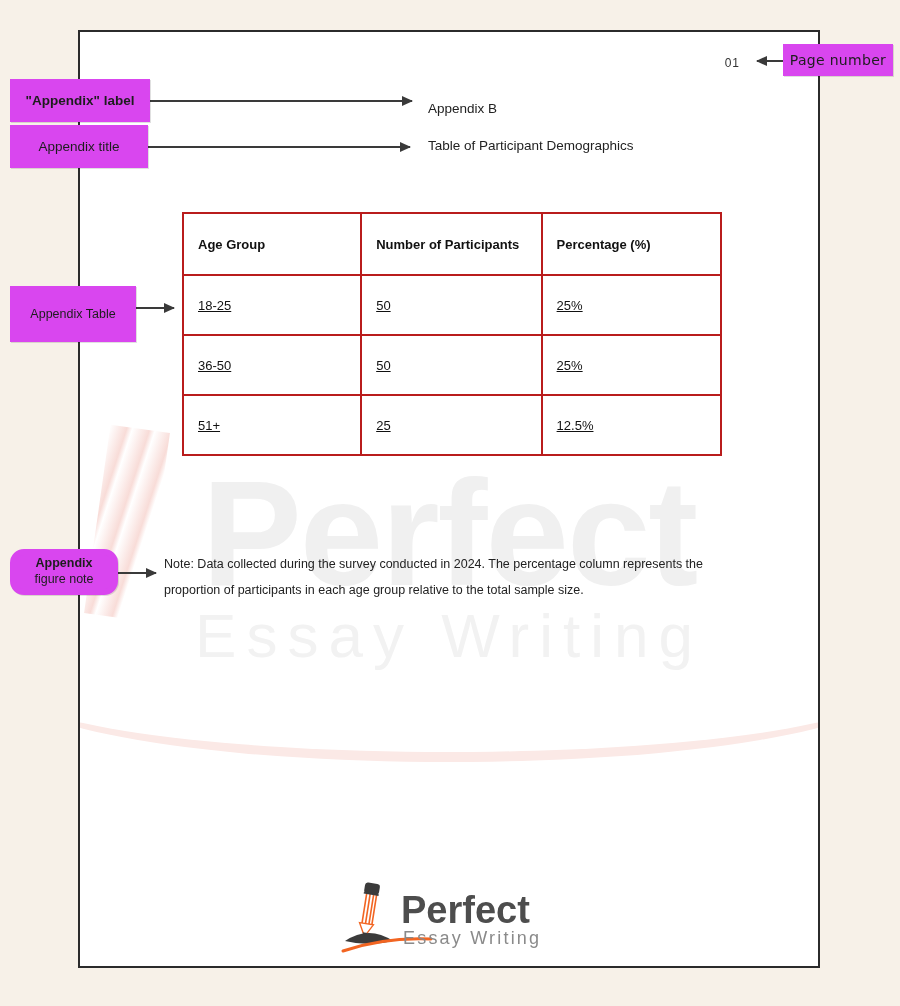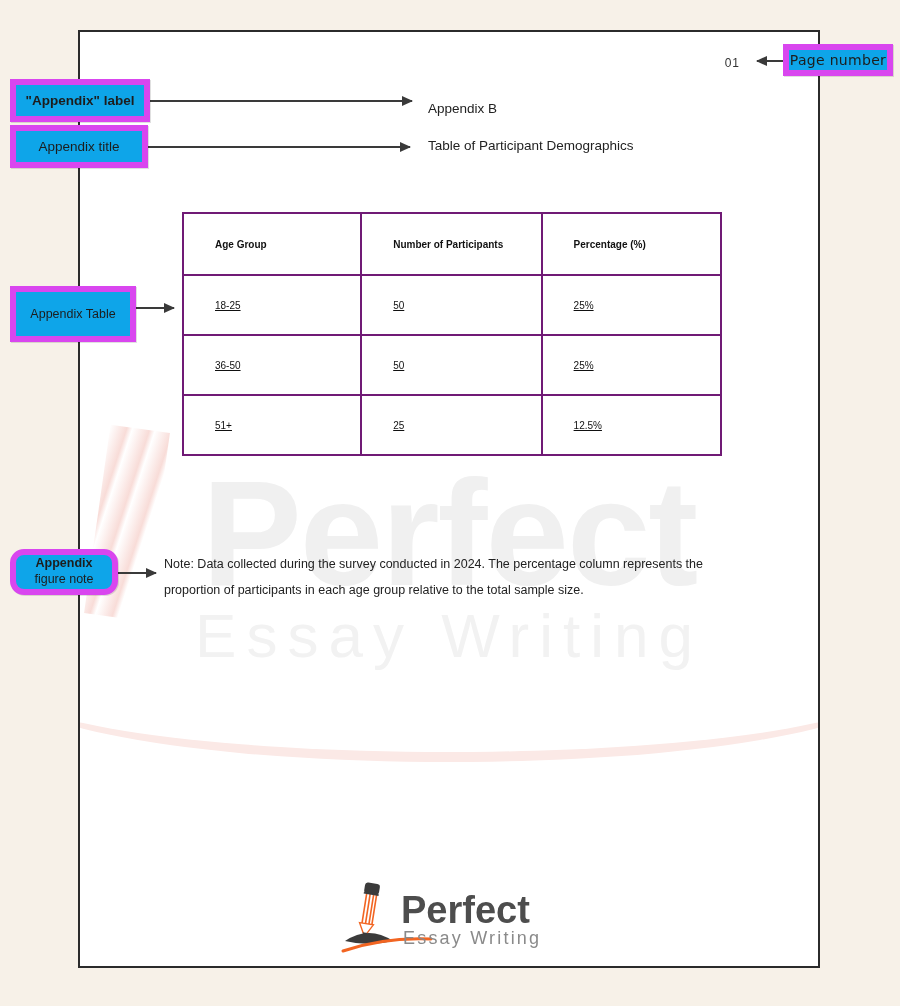--- a/index.html
+++ b/index.html
@@ -102,25 +102,25 @@
   #demographics-table {
     position: absolute;
     left: 102px;
     top: 180px;
     width: 540px;
     border-collapse: collapse;
     z-index: 3;
     background: transparent;
   }
   #demographics-table td, #demographics-table th {
-    border: 2px solid #701a75;
-    padding: 0 31px;
+    border: 2px solid #b91c1c;
+    padding: 0 14px;
     text-align: left;
     vertical-align: middle;
-    font-size: 10px;
+    font-size: 13px;
     color: #111;
     background: transparent;
   }
   #demographics-table th {
     font-weight: bold;
     height: 62px;
   }
   #demographics-table td { height: 60px; font-weight: normal; text-decoration: underline; }
   #demographics-table col.c1 { width: 179px; }
   #demographics-table col.c2 { width: 181px; }
@@ -145,21 +145,21 @@
     transform: translateX(-50%);
     top: 845px;
     width: 220px;
     height: 80px;
     z-index: 3;
   }
 
   
   .callout {
     position: absolute;
-    background: #0ea5e9;
+    background: #d946ef;
     border: 6px solid #d946ef;
     color: #1d1d1d;
     display: flex;
     align-items: center;
     justify-content: center;
     text-align: center;
     z-index: 6;
     box-shadow: 1px 1px 0 rgba(0,0,0,.12);
   }
   .callout .line2 { display: block; }

